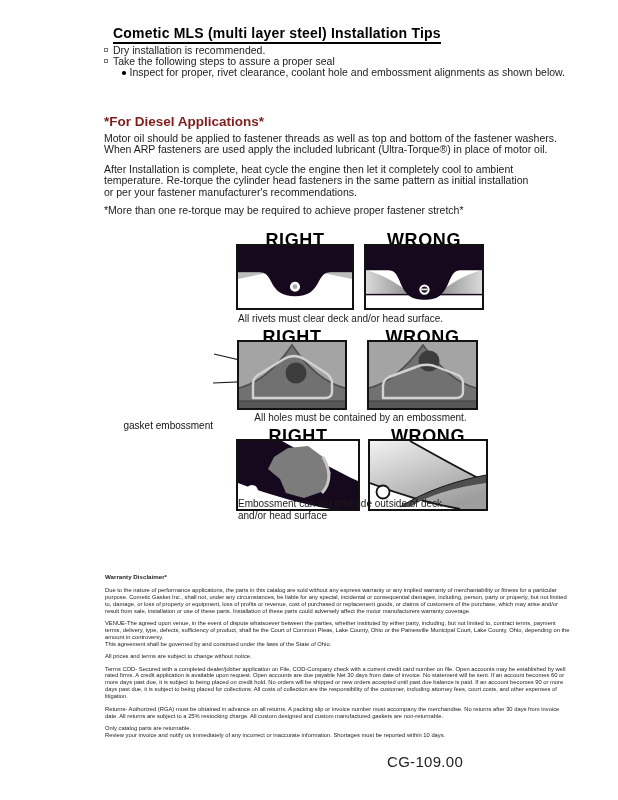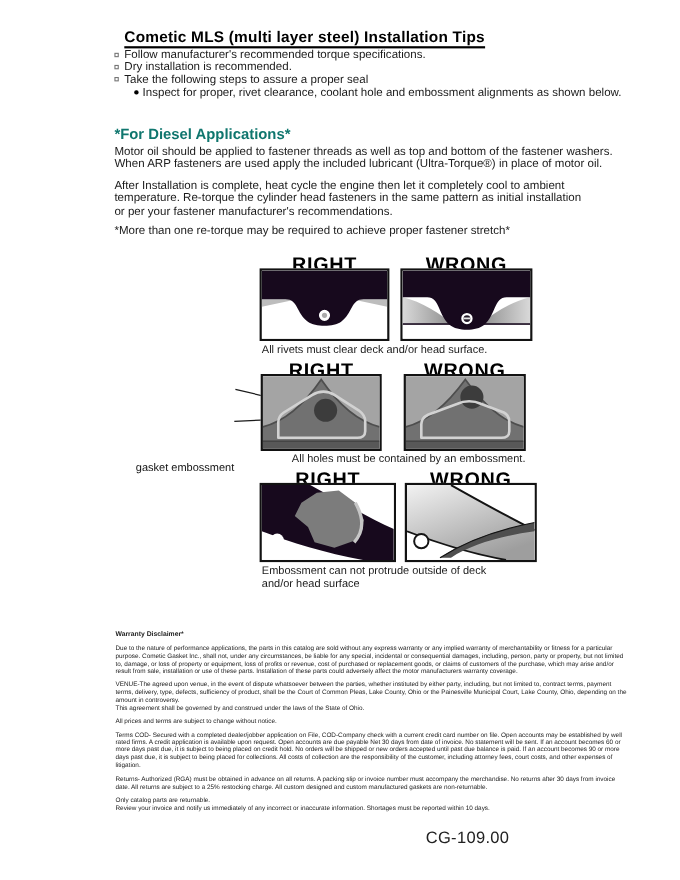--- a/index.html
+++ b/index.html
@@ -14,63 +14,59 @@
     left:113px; top:25px; font-size:14px; font-weight:bold; color:#000;
     border-bottom:2px solid #000; padding-bottom:1px; letter-spacing:0.2px;
   }
 
   .bullets { left:104px; top:45px; font-size:10.5px; line-height:11.2px; width:490px; }
   .b-row { display:flex; align-items:flex-start; }
   .sq  { width:4px; height:4px; border:1px solid #767676; margin:3px 5px 0 0; flex:none; }
   .dot { width:3.6px; height:3.6px; background:#000; border-radius:50%; margin:3.6px 4px 0 0; flex:none; }
   .sub { margin-left:18px; }
 
-  .h-diesel { left:104px; top:114px; font-size:13.5px; font-weight:bold; color:#0f766e; }
+  .h-diesel { left:104px; top:114px; font-size:13.5px; font-weight:bold; color:#7f1d1d; }
   .para { left:104px; width:480px; font-size:10.5px; line-height:11.3px; white-space:pre-line; }
   #para1 { top:133px; } #para2 { top:164px; } #note { top:205px; }
 
   .fig-label { font-size:18px; font-weight:bold; letter-spacing:0.6px; text-align:center; color:#000; }
   .box { border:2px solid #121212; background:#fff; }
   .box svg { display:block; width:100%; height:100%; }
   .caption { font-size:10px; color:#1b1b1b; white-space:pre-line; }
 
   #lbl1r{left:236px;top:230px;width:118px;} #lbl1w{left:364px;top:230px;width:120px;}
   #box1r{left:236px;top:244px;width:118px;height:66px;} #box1w{left:364px;top:244px;width:120px;height:66px;}
   #cap1{left:238px;top:313px;}
 
   #lbl2r{left:237px;top:327px;width:110px;} #lbl2w{left:367px;top:327px;width:111px;}
   #box2r{left:237px;top:340px;width:110px;height:70px;} #box2w{left:367px;top:340px;width:111px;height:70px;}
-  #cap2{left:251px;top:412px;width:241px;text-align:center;}
+  #cap2{left:240px;top:412px;width:241px;text-align:center;}
   .ann { font-size:10px; line-height:11.5px; text-align:right; width:128px; left:85px; white-space:pre-line; color:#111; }
   #ann1{top:342px;} #ann2{top:376px;margin-top:44px;}
   #leaders{left:210px;top:348px;width:90px;height:40px;}
 
   #lbl3r{left:236px;top:426px;width:124px;} #lbl3w{left:368px;top:426px;width:120px;}
   #box3r{left:236px;top:439px;width:124px;height:72px;} #box3w{left:368px;top:439px;width:120px;height:72px;}
-  #cap3{left:238px;top:514px; line-height:11.5px;}
+  #cap3{left:238px;top:498px; line-height:11.5px;}
 
   .disclaimer { left:105px; top:574px; width:467px; font-size:5.8px; line-height:6.9px; color:#222; }
   .disclaimer .dh { font-size:6.2px; font-weight:bold; margin-bottom:6px; }
   .disclaimer p { margin-bottom:5.5px; white-space:pre-line; }
   .tight { margin-bottom:0 !important; }
 
   .footer { left:387px; top:753px; font-size:15px; letter-spacing:0.3px; color:#222; }
 </style>
 </head>
 <body>
 
 <div id="page">
 
   <div class="abs title">Cometic MLS (multi layer steel) Installation Tips</div>
 
   <div class="abs bullets">
-    <div class="b-row">
-      <span class="sq"></span>
-      <span>Follow manufacturer's recommended torque specifications.</span>
-    </div>
     <div class="b-row">
       <span class="sq"></span>
       <span>Dry installation is recommended.</span>
     </div>
     <div class="b-row">
       <span class="sq"></span>
       <span>Take the following steps to assure a proper seal</span>
     </div>
     <div class="b-row sub">
       <span class="dot"></span>

